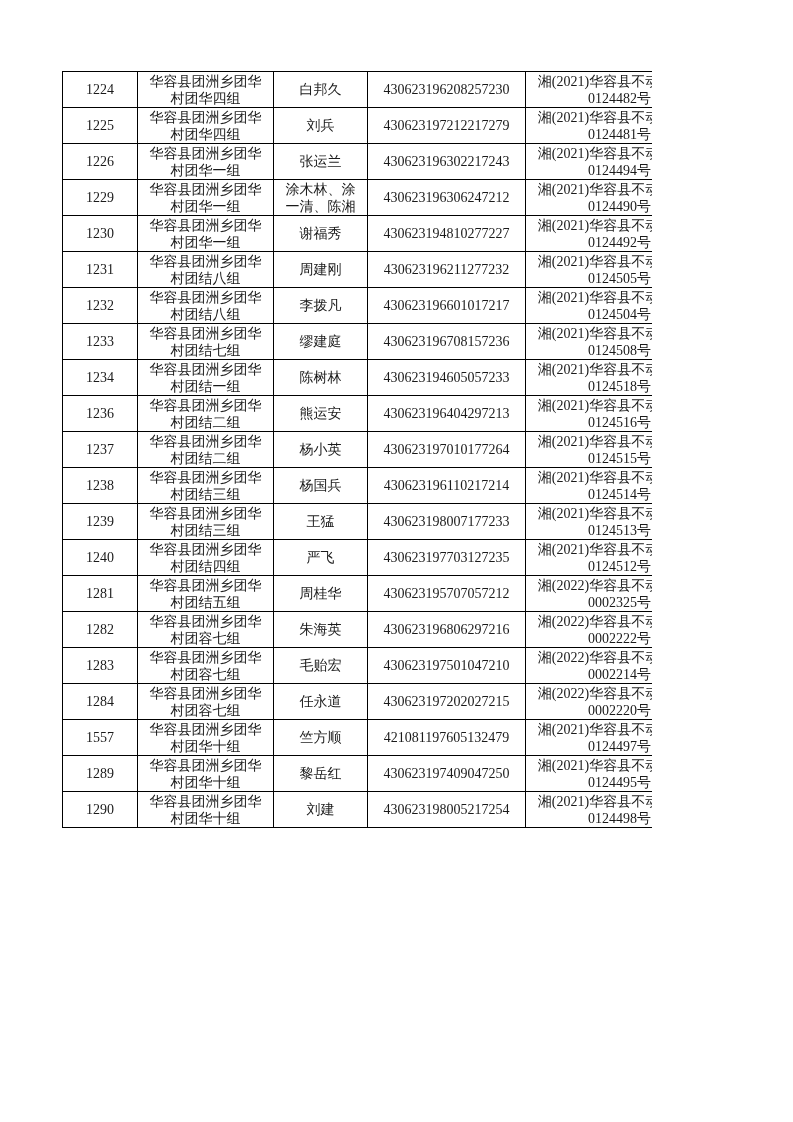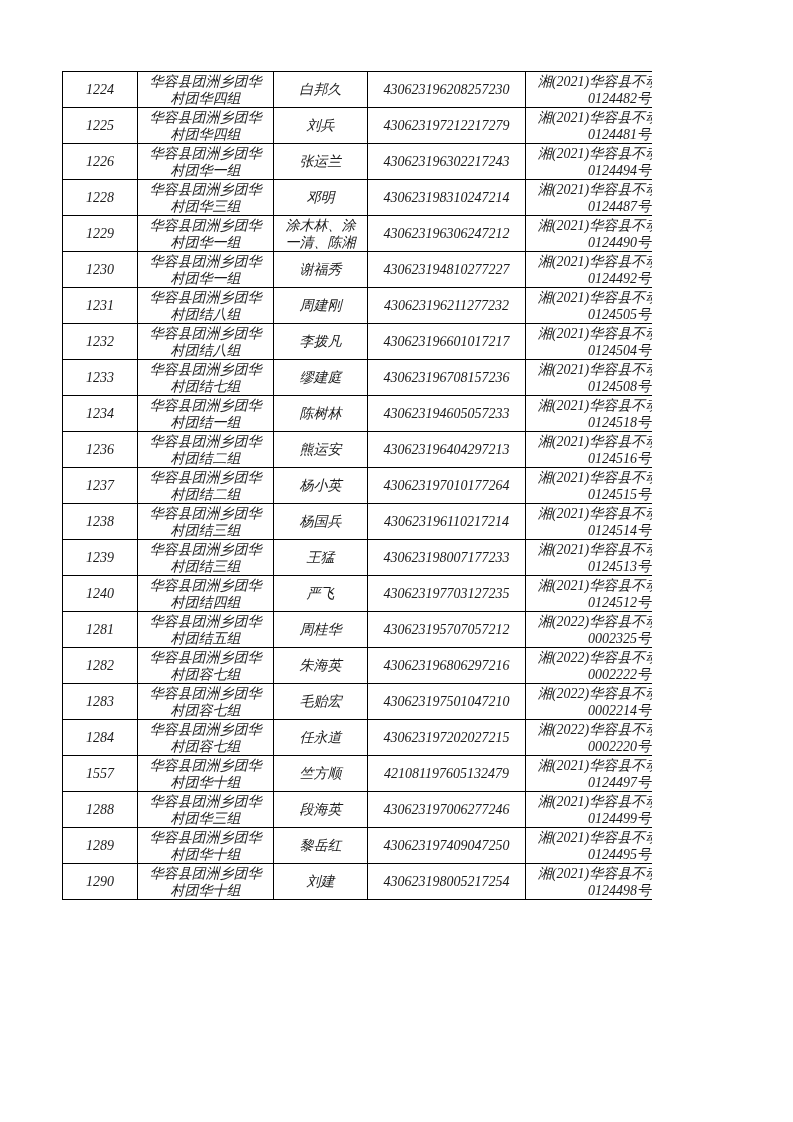--- a/index.html
+++ b/index.html
@@ -7,21 +7,20 @@
     padding: 0;
     background: #ffffff;
   }
   .page {
     position: relative;
     width: 652px;
     height: 1122px;
     background: #ffffff;
     overflow: hidden;
     font-family: "Liberation Serif", "DejaVu Serif", serif;
-    font-style: italic;
   }
   table.records-table {
     position: absolute;
     left: 62px;
     top: 71px;
     width: 651px;
     border-collapse: collapse;
     table-layout: fixed;
   }
   table.records-table td {
@@ -79,29 +78,20 @@
     <td>1226</td>
     <td>华容县团洲乡团华
 村团华一组</td>
     <td>张运兰</td>
     <td>430623196302217243</td>
     <td>湘(2021)华容县不动产权第
 0124494号</td>
   </tr>
 
 
-  <tr>
-    <td>1228</td>
-    <td>华容县团洲乡团华
-村团华三组</td>
-    <td>邓明</td>
-    <td>430623198310247214</td>
-    <td>湘(2021)华容县不动产权第
-0124487号</td>
-  </tr>
 
   <tr>
     <td>1229</td>
     <td>华容县团洲乡团华
 村团华一组</td>
     <td>涂木林、涂
 一清、陈湘</td>
     <td>430623196306247212</td>
     <td>湘(2021)华容县不动产权第
 0124490号</td>
@@ -253,29 +243,20 @@
     <td>华容县团洲乡团华
 村团华十组</td>
     <td>竺方顺</td>
     <td>421081197605132479</td>
     <td>湘(2021)华容县不动产权第
 0124497号</td>
   </tr>
 
 
 
-  <tr>
-    <td>1288</td>
-    <td>华容县团洲乡团华
-村团华三组</td>
-    <td>段海英</td>
-    <td>430623197006277246</td>
-    <td>湘(2021)华容县不动产权第
-0124499号</td>
-  </tr>
 
   <tr>
     <td>1289</td>
     <td>华容县团洲乡团华
 村团华十组</td>
     <td>黎岳红</td>
     <td>430623197409047250</td>
     <td>湘(2021)华容县不动产权第
 0124495号</td>
   </tr>

